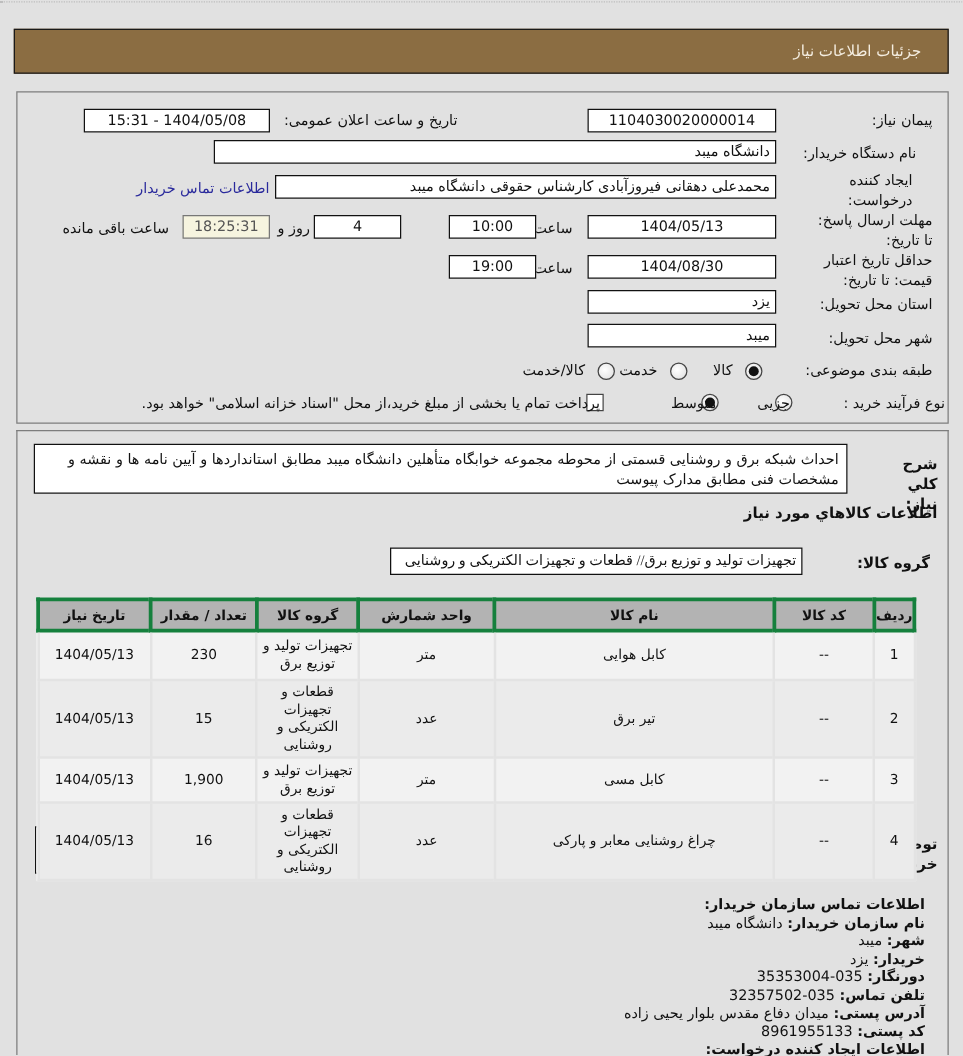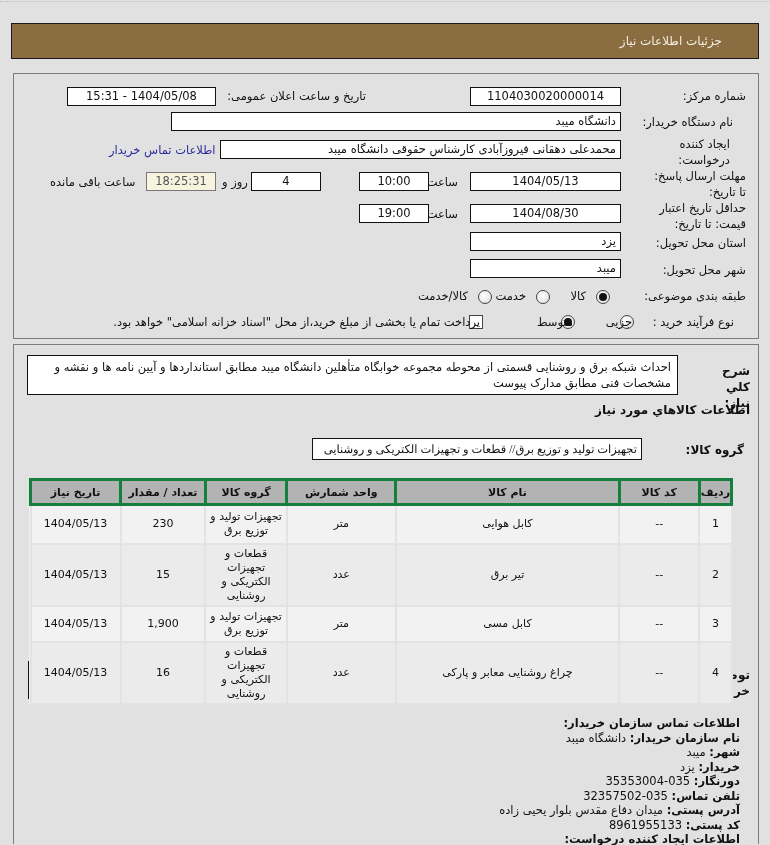--- a/index.html
+++ b/index.html
@@ -10,21 +10,21 @@
     font-size: 11.5px;
     color: #111;
     direction: rtl;
     position: relative;
   }
   .top-line { position: absolute; top: 0; left: 0; right: 0; height: 2px; border-bottom: 1px dotted #bdbdbd; }
   .header-bar {
     position: absolute; left: 11px; top: 23px; width: 497px; height: 36px;
     width: 748px;
     background: #8b6d42; border: 1px solid #1a1a1a;
-    color: #f4ede0; font-size: 12px; line-height: 34px; padding-right: 36px;
+    color: #f4ede0; font-size: 12px; line-height: 34px; padding-right: 21px;
   }
   .panel {
     position: absolute; left: 13px; width: 746px;
     border: 1px solid #7d7d7d; background: #e1e1e1;
   }
   .panel1 { top: 73px; height: 266px; }
   .panel2 { top: 344px; height: 500px; border-bottom: none; }
   .lbl { position: absolute; color: #111; white-space: nowrap; text-align: right; }
   .box {
     position: absolute; background: #fff; border: 1px solid #111;
@@ -74,21 +74,21 @@
 </div>
 
 <div class="watermark" style="left:370px;top:245px;font-size:50px;letter-spacing:2px;">010101</div>
 <div class="watermark" style="left:205px;top:430px;font-size:36px;">ParsNamadData</div>
 <div class="watermark" style="left:260px;top:478px;font-size:20px;transform:rotate(-8deg);">مرکز فرآوری اطلاعات پارس نماد داده ها</div>
 <div class="watermark" style="left:260px;top:518px;font-size:24px;">پایگاه اطلاع رسانی مناقصه و مزایده</div>
 <div class="watermark" style="left:240px;top:555px;font-size:40px;">۰۲۱-۸۸۳۴۹۶۷۰-۵</div>
 
 <div class="panel panel1">
 
-  <div class="lbl" style="right:12px;top:15px;">شماره مرکز:</div>
+  <div class="lbl" style="right:12px;top:15px;">پیمان نیاز:</div>
   <div class="box c" style="left:456px;top:13px;width:151px;">1104030020000014</div>
   <div class="lbl" style="right:392px;top:15px;">تاریخ و ساعت اعلان عمومی:</div>
   <div class="box c" style="left:53px;top:13px;width:149px;">1404/05/08 - 15:31</div>
 
   <div class="lbl" style="right:25px;top:41px;">نام دستگاه خریدار:</div>
   <div class="box r" style="left:157px;top:38px;width:450px;">دانشگاه میبد</div>
 
   <div class="lbl" style="right:28px;top:62px;width:70px;line-height:16px;white-space:normal;">ایجاد کننده درخواست:</div>
   <div class="box r" style="left:206px;top:66px;width:401px;">محمدعلی دهقانی فیروزآبادی کارشناس حقوقی دانشگاه میبد</div>
   <a class="link" href="#" style="left:95px;top:69px;">اطلاعات تماس خریدار</a>
@@ -114,21 +114,21 @@
   <div class="box r" style="left:456px;top:185px;width:151px;">میبد</div>
 
   <div class="lbl" style="right:12px;top:215px;">طبقه بندی موضوعی:</div>
   <div class="radio on" style="left:582px;top:216px;"></div>
   <div class="lbl" style="right:172px;top:215px;">کالا</div>
   <div class="radio" style="left:522px;top:216px;"></div>
   <div class="lbl" style="right:232px;top:215px;">خدمت</div>
   <div class="radio" style="left:464px;top:216px;"></div>
   <div class="lbl" style="right:290px;top:215px;">کالا/خدمت</div>
 
-  <div class="lbl" style="right:24px;top:241px;">نوع فرآیند خرید :</div>
+  <div class="lbl" style="right:2px;top:241px;">نوع فرآیند خرید :</div>
   <div class="radio" style="left:606px;top:241px;"></div>
   <div class="lbl" style="right:126px;top:241px;">جزیی</div>
   <div class="radio on" style="left:547px;top:241px;"></div>
   <div class="lbl" style="right:185px;top:241px;">متوسط</div>
   <div class="chk" style="left:455px;top:241px;"></div>
   <div class="lbl" style="right:278px;top:241px;">پرداخت تمام یا بخشی از مبلغ خرید،از محل "اسناد خزانه اسلامی" خواهد بود.</div>
 </div>
 
 <div class="panel panel2">
   <div class="lbl bold" style="right:8px;top:18px;width:50px;line-height:16px;white-space:normal;font-size:12px;">شرح کلي نیاز:</div>

